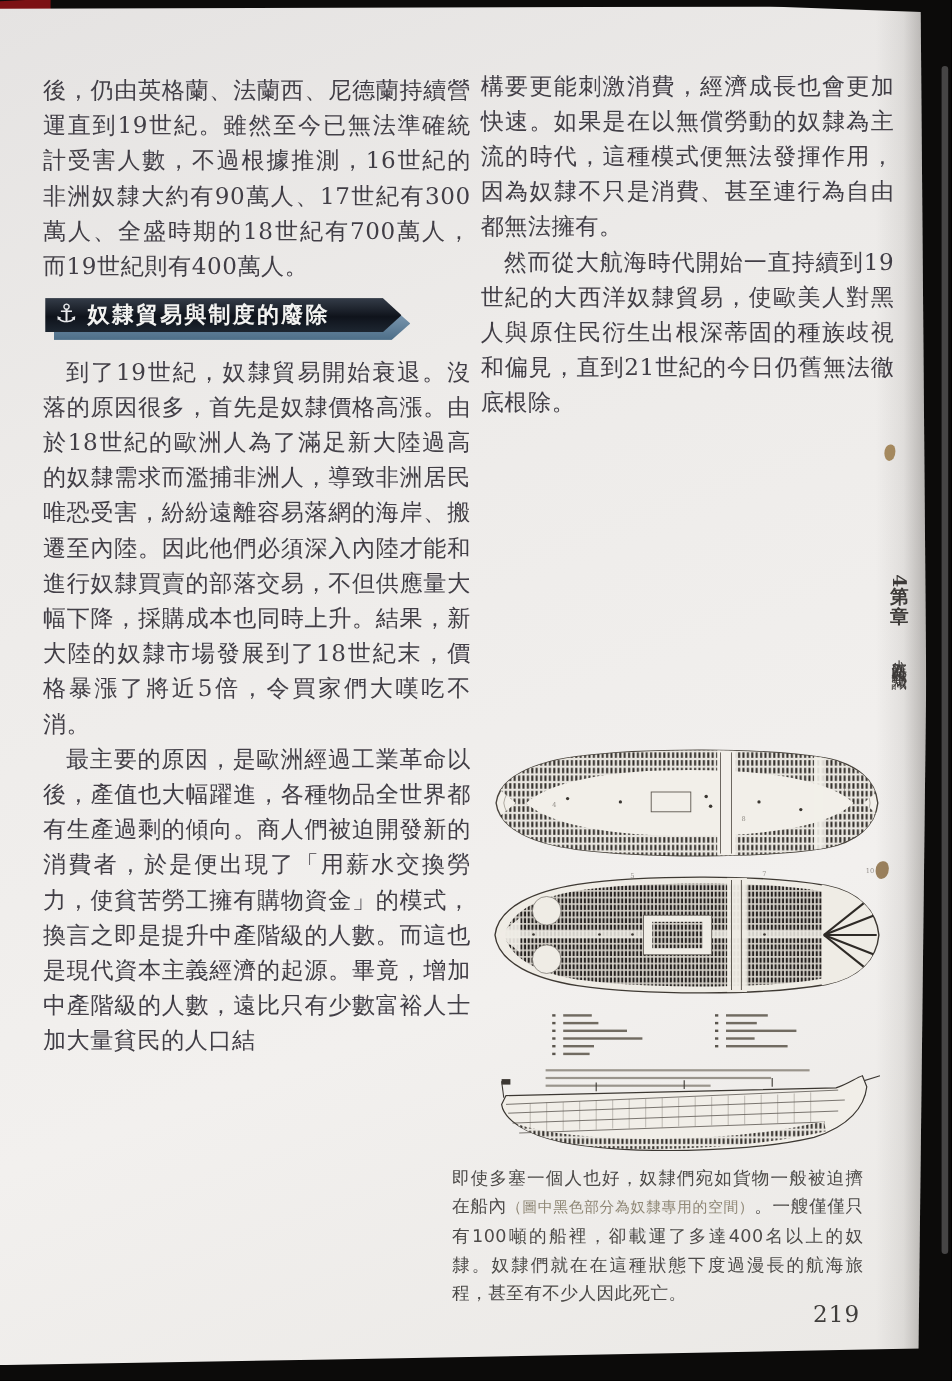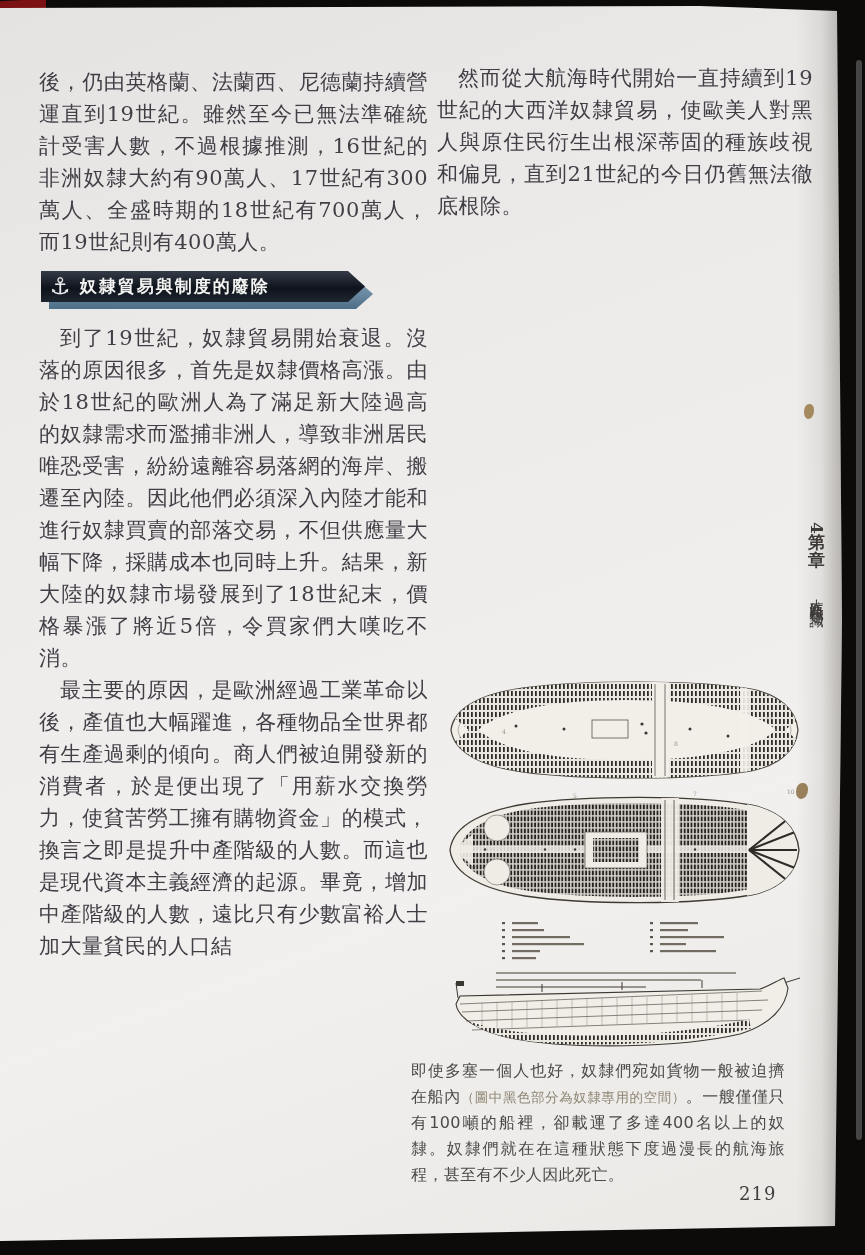--- a/index.html
+++ b/index.html
@@ -44,21 +44,21 @@
   }
   .banner-main{
     position:absolute;left:0;top:0;width:324px;height:31px;
     background:linear-gradient(to bottom,#343c48,#0f131b 55%,#1d2631);
     clip-path:polygon(0 0,calc(100% - 17px) 0,100% 50%,calc(100% - 17px) 100%,0 100%);
     display:flex;align-items:center;box-sizing:border-box;padding-left:9px;
   }
   .anchor-icon{color:#e9eaec;font-size:23px;line-height:1;margin-right:9px;
     font-family:"DejaVu Sans",sans-serif;}
   .banner-label{
-    color:#f3f3f1;font-size:17px;font-weight:bold;letter-spacing:2px;
+    color:#f3f3f1;font-size:20px;font-weight:bold;letter-spacing:2px;
     font-family:"DejaVu Sans","Liberation Sans",sans-serif;white-space:nowrap;
   }
   
   .chapter-num,.chapter-title{
     position:absolute;writing-mode:vertical-rl;color:#3d3a38;
     font-family:"DejaVu Serif",serif;
   }
   .chapter-num{left:806px;top:519px;font-size:17px;font-weight:bold;letter-spacing:3px;}
   .chapter-title{left:808px;top:588px;font-size:14px;letter-spacing:2px;}
   .ornament{position:absolute;border-radius:55% 40% 60% 45%;opacity:.75;}
@@ -67,21 +67,21 @@
   
   .figure{position:absolute;left:444px;top:672px;width:358px;height:382px;}
   
   .caption{
     position:absolute;left:411px;top:1058px;width:374px;
     font-size:16px;line-height:26px;color:#4c4a48;text-align:justify;
     font-family:"DejaVu Sans","Liberation Sans",sans-serif;letter-spacing:.4px;
   }
   .caption .paren{color:#8e8674;font-size:13.5px;}
   .page-number{
-    position:absolute;left:739px;top:1183px;font-size:18px;color:#403e3c;letter-spacing:1px;
+    position:absolute;left:739px;top:1183px;font-size:21px;color:#403e3c;letter-spacing:1px;
   }
 </style>
 </head>
 <body>
 
 <div class="scan">
   <div class="red-corner"></div>
 
   <div class="page">
     <div class="gutter-shade"></div>
@@ -95,20 +95,21 @@
           <span class="anchor-icon">⚓</span>
           <span class="banner-label">奴隸貿易與制度的廢除</span>
         </div>
       </div>
 
       <p class="indent">到了19世紀，奴隸貿易開始衰退。沒落的原因很多，首先是奴隸價格高漲。由於18世紀的歐洲人為了滿足新大陸過高的奴隸需求而濫捕非洲人，導致非洲居民唯恐受害，紛紛遠離容易落網的海岸、搬遷至內陸。因此他們必須深入內陸才能和進行奴隸買賣的部落交易，不但供應量大幅下降，採購成本也同時上升。結果，新大陸的奴隸市場發展到了18世紀末，價格暴漲了將近5倍，令買家們大嘆吃不消。</p>
       <p class="indent">最主要的原因，是歐洲經過工業革命以後，產值也大幅躍進，各種物品全世界都有生產過剩的傾向。商人們被迫開發新的消費者，於是便出現了「用薪水交換勞力，使貧苦勞工擁有購物資金」的模式，換言之即是提升中產階級的人數。而這也是現代資本主義經濟的起源。畢竟，增加中產階級的人數，遠比只有少數富裕人士加大量貧民的人口結</p>
     </div>
 
     <div class="col col-right">
+      <p>構要更能刺激消費，經濟成長也會更加快速。如果是在以無償勞動的奴隸為主流的時代，這種模式便無法發揮作用，因為奴隸不只是消費、甚至連行為自由都無法擁有。</p>
       <p class="indent">然而從大航海時代開始一直持續到19世紀的大西洋奴隸貿易，使歐美人對黑人與原住民衍生出根深蒂固的種族歧視和偏見，直到21世紀的今日仍舊無法徹底根除。</p>
     </div>
 
     <div class="ornament top"></div>
     <div class="chapter-num">第4章</div>
     <div class="chapter-title">大航海時代小知識</div>
     <div class="ornament bottom"></div>
 
     <div class="figure">
       <svg viewBox="0 0 358 382" width="358" height="382">

